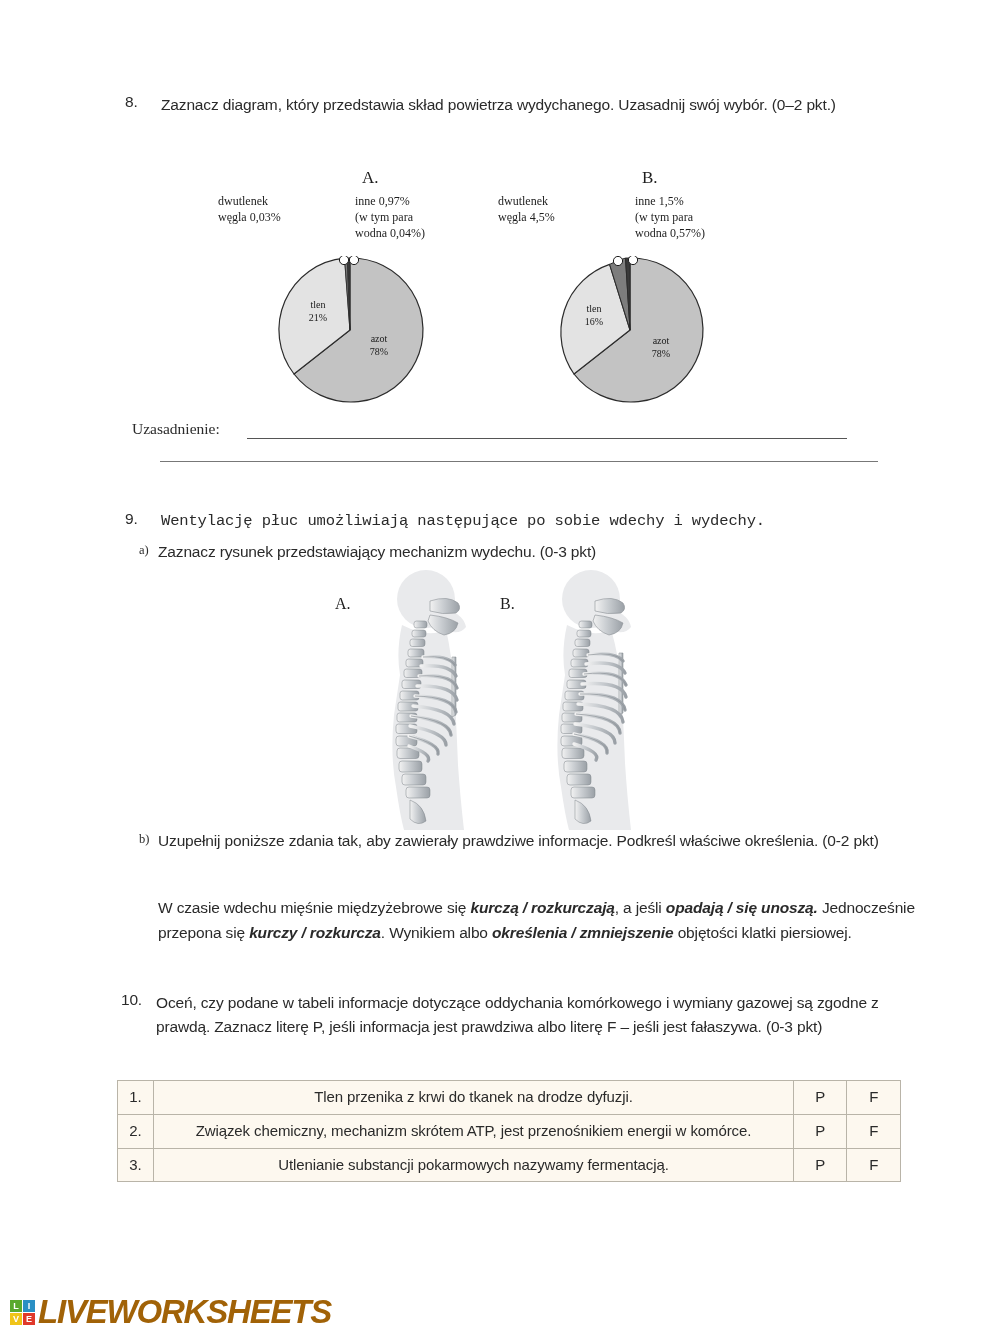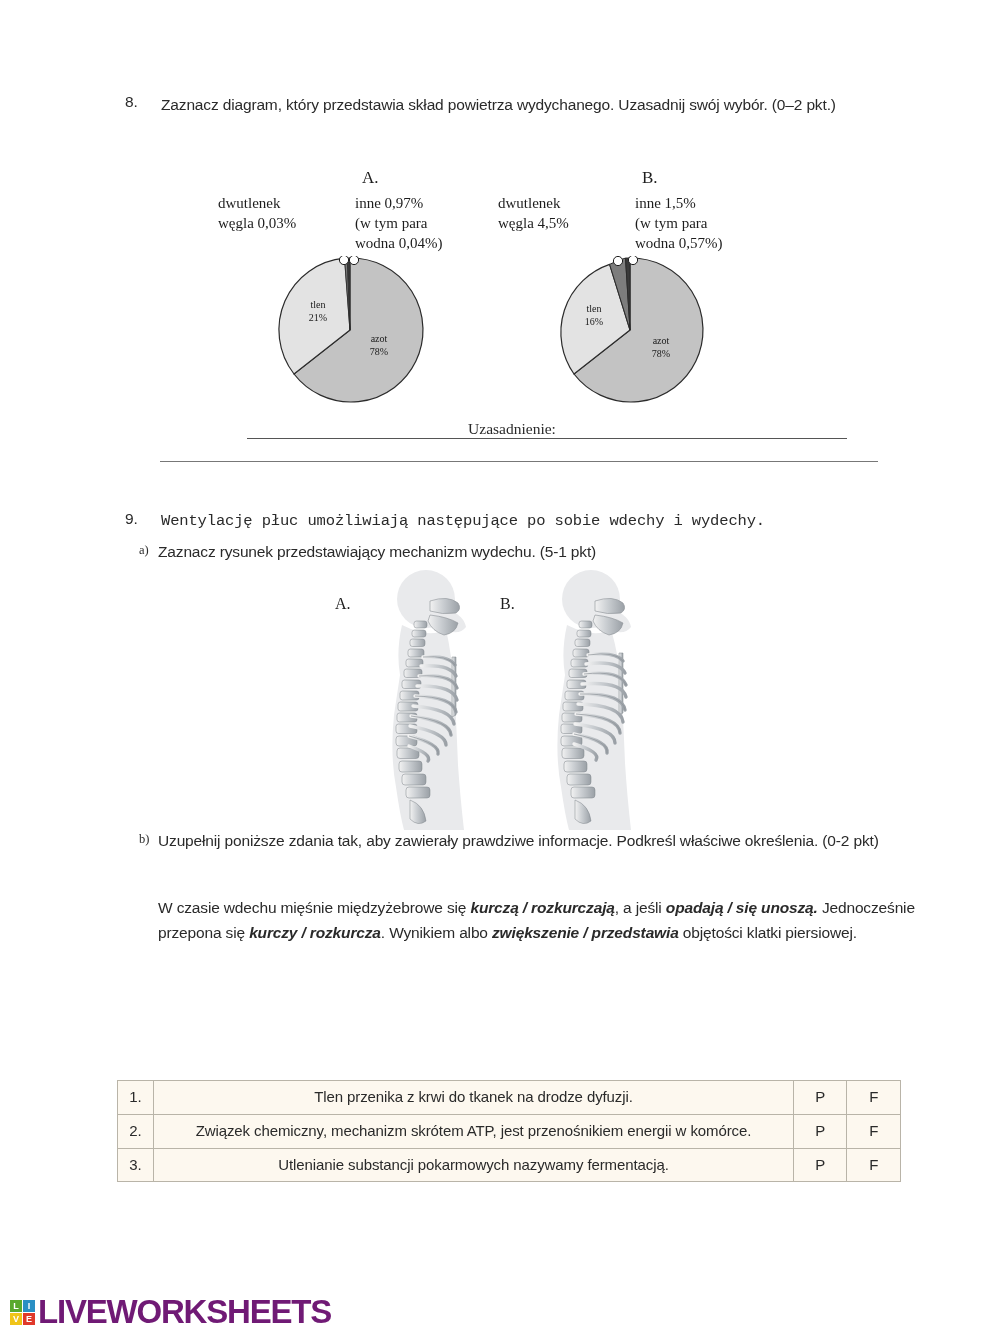--- a/index.html
+++ b/index.html
@@ -68,21 +68,21 @@
     font-size: 17px;
     font-family: "Liberation Serif", serif;
     color: #1d1d1d;
   }
   #chartA .chart-title { left: 152px; }
   #chartB .chart-title { left: 152px; }
 
   .callout {
     position: absolute;
     font-family: "Liberation Serif", serif;
-    font-size: 15px;
+    font-size: 12px;
     line-height: 1.32;
     color: #1d1d1d;
     white-space: pre-line;
   }
 
   .co2-label { left: 8px;  top: 34px; width: 110px; }
   .oth-label { left: 145px; top: 34px; width: 135px; }
 
   .pie-wrap {
     position: absolute;
@@ -109,21 +109,20 @@
 
   
   #uzas {
     position: absolute;
     left: 132px;
     top: 420px;
     width: 760px;
     font-size: 15.5px;
     font-family: "Liberation Serif", serif;
     color: #2a2a2a;
-    text-align: center;
   }
   .rule1 {
     position: absolute;
     left: 247px;
     top: 438px;
     width: 600px;
     border-bottom: 1px solid #555;
   }
   .rule2 {
     position: absolute;
@@ -264,21 +263,22 @@
     font-weight: bold;
     line-height: 12px;
     text-align: center;
     font-family: "Liberation Sans", sans-serif;
   }
   .lw-word {
     font-family: "Liberation Sans", sans-serif;
     font-size: 33px;
     font-weight: bold;
     letter-spacing: -1.2px;
-    color: #701a75;
+    color: #a16207;
+    font-style: italic;
   }
 </style>
 </head>
 <body>
 
 <div class="page">
 
   <div class="q-block" id="q8">
     <span class="q-num">8.</span>
     <div class="q-text body">Zaznacz diagram, który przedstawia skład powietrza wydychanego. Uzasadnij swój wybór.    (0–2 pkt.)</div>
@@ -363,21 +363,21 @@
   <div class="rule1"></div>
   <div class="rule2"></div>
 
   <div class="q-block" id="q9">
     <span class="q-num">9.</span>
     <div class="q-text body">Wentylację płuc umożliwiają następujące po sobie wdechy i wydechy.</div>
   </div>
 
   <div class="q-block" id="q9a">
     <span class="sub-letter">a)</span>
-    <div class="q-text body">Zaznacz rysunek przedstawiający mechanizm wydechu. (5-1 pkt)</div>
+    <div class="q-text body">Zaznacz rysunek przedstawiający mechanizm wydechu. (0-3 pkt)</div>
   </div>
 
   <div class="figures">
 
     <div class="fig" id="figA">
       <div class="fig-letter">A.</div>
       <svg class="torso" width="118" height="265" viewBox="0 0 118 265">
         <defs>
           <linearGradient id="boneA" x1="0" y1="0" x2="1" y2="0">
             <stop offset="0%" stop-color="#f2f2f2"></stop>
@@ -503,23 +503,27 @@
       </svg>
     </div>
   </div>
 
   <div class="q-block" id="q9b">
     <span class="sub-letter">b)</span>
     <div class="q-text body">Uzupełnij poniższe zdania tak, aby zawierały prawdziwe informacje. Podkreśl właściwe określenia. (0-2 pkt)</div>
   </div>
 
   <div id="sentences">
-    <span>W czasie wdechu mięśnie międzyżebrowe się </span><b>kurczą / rozkurczają</b><span>, a jeśli </span><b>opadają / się unoszą.</b><span> Jednocześnie przepona się </span><b>kurczy / rozkurcza</b><span>. Wynikiem albo </span><b>zwiększenie / przedstawia</b><span> objętości klatki piersiowej.</span>
-  </div>
-
+    <span>W czasie wdechu mięśnie międzyżebrowe się </span><b>kurczą / rozkurczają</b><span>, a jeśli </span><b>opadają / się unoszą.</b><span> Jednocześnie przepona się </span><b>kurczy / rozkurcza</b><span>. Wynikiem albo </span><b>określenia / zmniejszenie</b><span> objętości klatki piersiowej.</span>
+  </div>
+
+  <div class="q-block" id="q10">
+    <span class="q-num">10.</span>
+    <div class="q-text body">Oceń, czy podane w tabeli informacje dotyczące oddychania komórkowego i wymiany gazowej są zgodne z prawdą. Zaznacz literę P, jeśli informacja jest prawdziwa albo literę F – jeśli jest fałaszywa. (0-3 pkt)</div>
+  </div>
 
   <table id="pf-table">
     <tbody>
       <tr>
         <td class="idx">1.</td>
         <td class="stmt">Tlen przenika z krwi do tkanek na drodze dyfuzji.</td>
         <td class="pf">P</td>
         <td class="pf">F</td>
       </tr>
       <tr>

